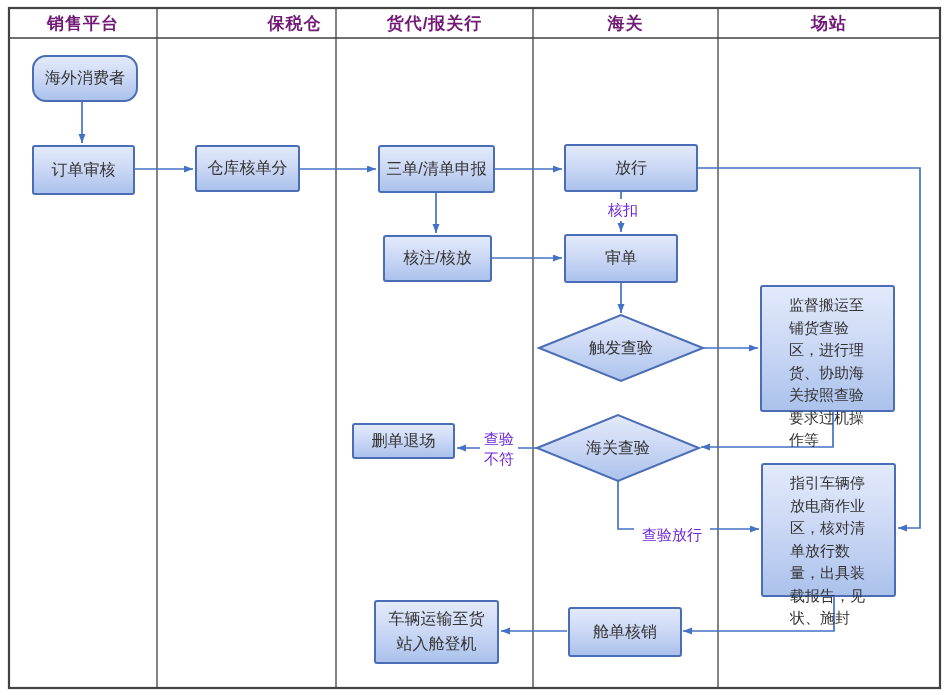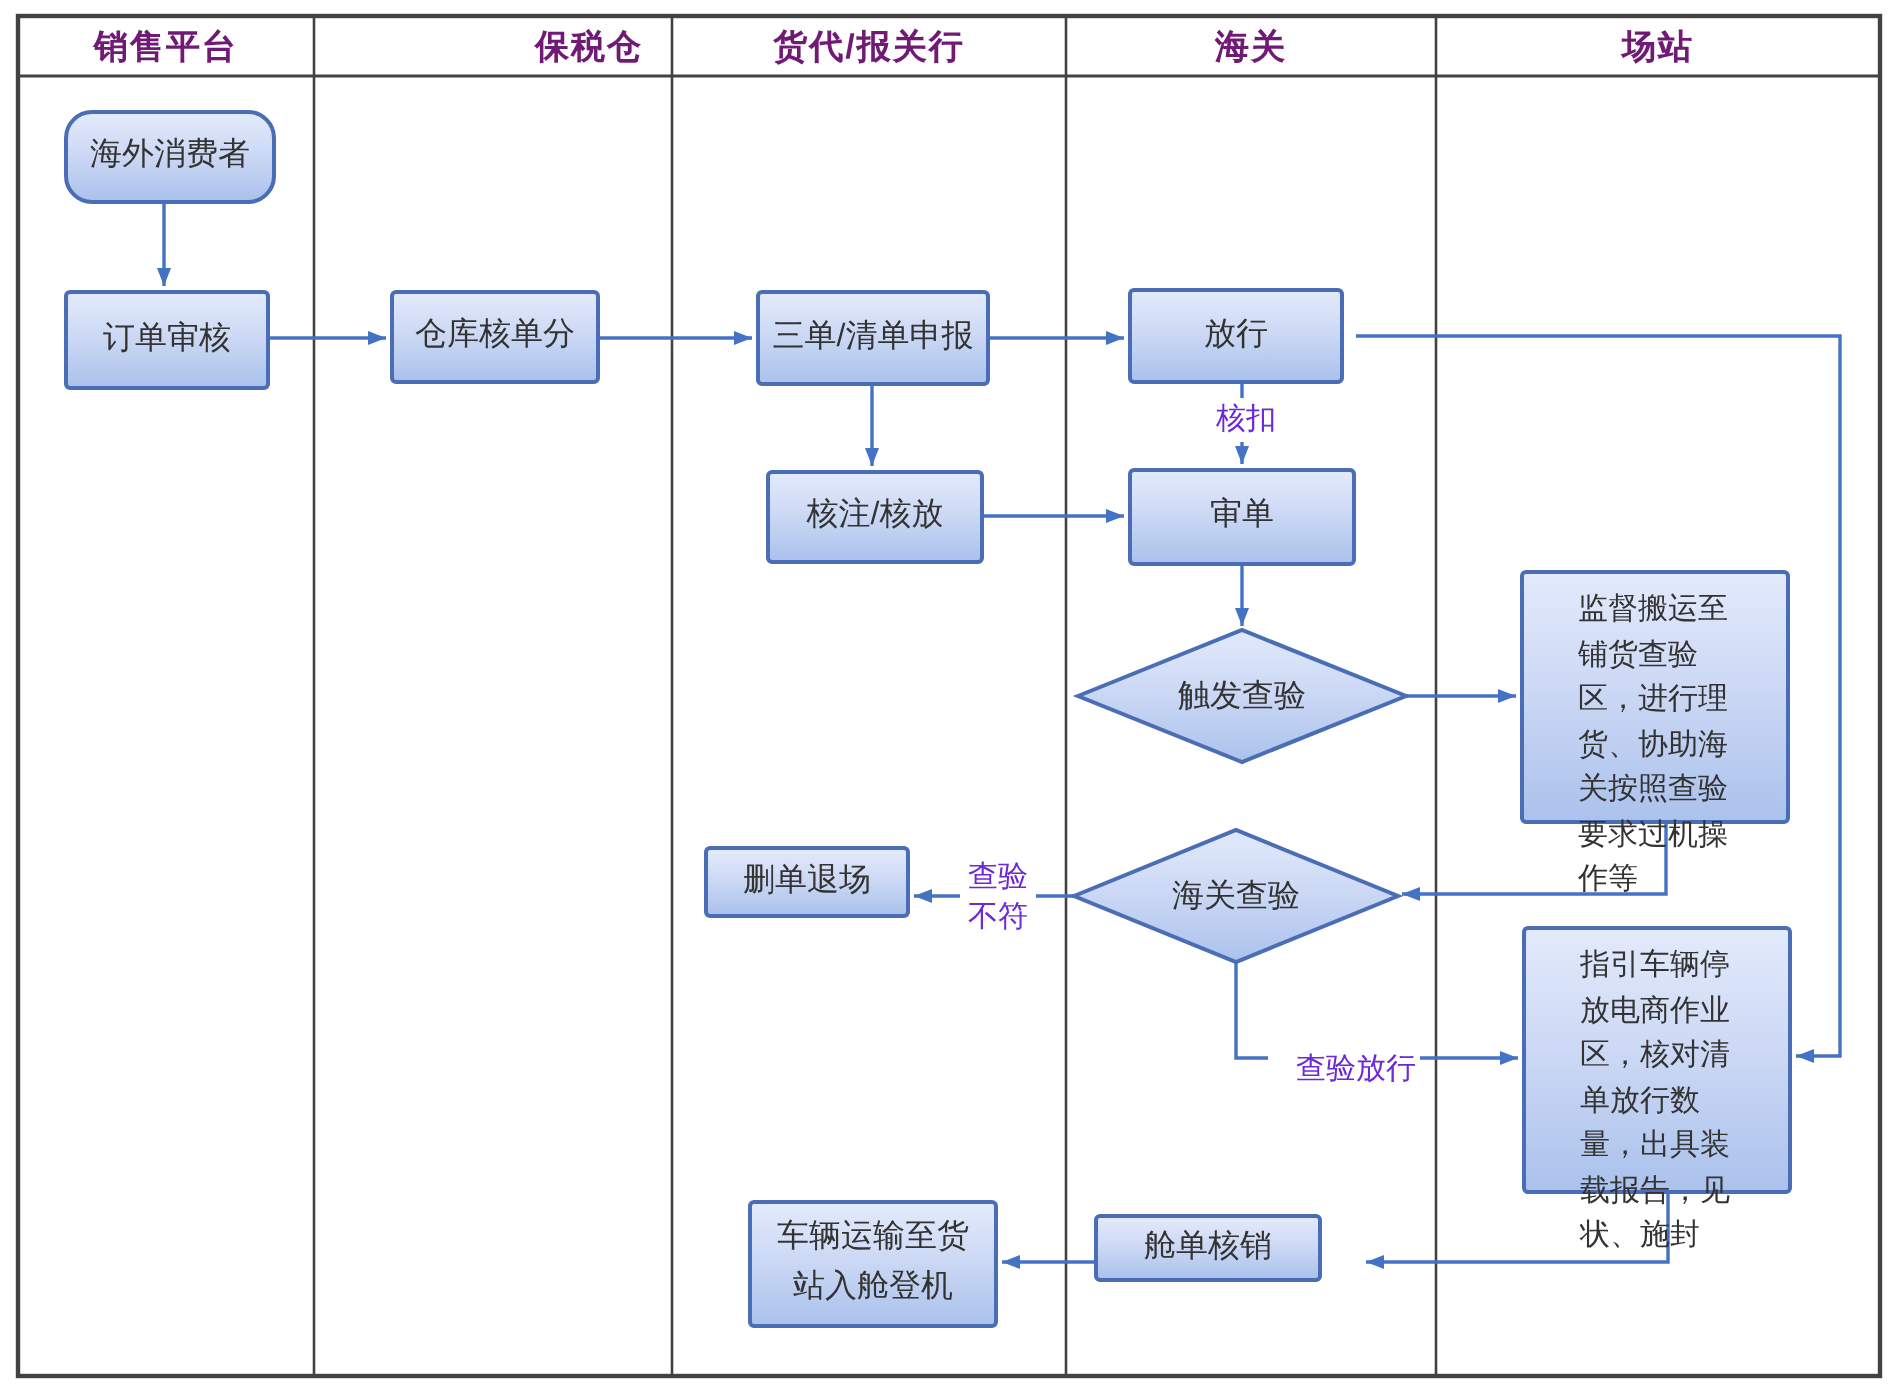--- a/index.html
+++ b/index.html
@@ -78,37 +78,37 @@
   <div class="node rounded" style="left:32px;top:55px;width:106px;height:47px;">海外消费者</div>
 
   <div class="node" style="left:32px;top:145px;width:103px;height:50px;">订单审核</div>
 
   <div class="node" style="left:195px;top:145px;width:105px;height:47px;">仓库核单分</div>
 
   <div class="node" style="left:378px;top:145px;width:117px;height:48px;">三单/清单申报</div>
 
   <div class="node" style="left:383px;top:235px;width:109px;height:47px;">核注/核放</div>
 
-  <div class="node" style="left:564px;top:144px;width:108px;height:48px;">放行</div>
+  <div class="node" style="left:564px;top:144px;width:134px;height:48px;">放行</div>
 
   <div class="node" style="left:564px;top:234px;width:114px;height:49px;">审单</div>
 
   <div class="diamond-label" style="left:539px;top:315px;width:164px;height:66px;">触发查验</div>
 
   <div class="node big" style="left:760px;top:285px;width:135px;height:127px;">监督搬运至铺货查验区，进行理货、协助海关按照查验要求过机操作等</div>
 
   <div class="diamond-label" style="left:537px;top:415px;width:162px;height:66px;">海关查验</div>
 
   <div class="node" style="left:352px;top:423px;width:103px;height:36px;">删单退场</div>
 
   <div class="node big" style="left:761px;top:463px;width:135px;height:134px;">指引车辆停放电商作业区，核对清单放行数量，出具装载报告，见状、施封</div>
 
   <div class="node twoline" style="left:374px;top:600px;width:125px;height:64px;">车辆运输至货站入舱登机</div>
 
-  <div class="node" style="left:547px;top:607px;width:114px;height:34px;">舱单核销</div>
+  <div class="node" style="left:568px;top:607px;width:114px;height:50px;">舱单核销</div>
 
   <div class="edge-label" style="left:598px;top:199px;width:46px;">核扣</div>
 
   <div class="edge-label" style="left:480px;top:428px;width:34px;">查验不符</div>
 
-  <div class="edge-label" style="left:634px;top:524px;width:72px;text-align:right;">查验放行</div>
+  <div class="edge-label" style="left:634px;top:524px;width:72px;">查验放行</div>
 
 </div>
 
 </body></html>

